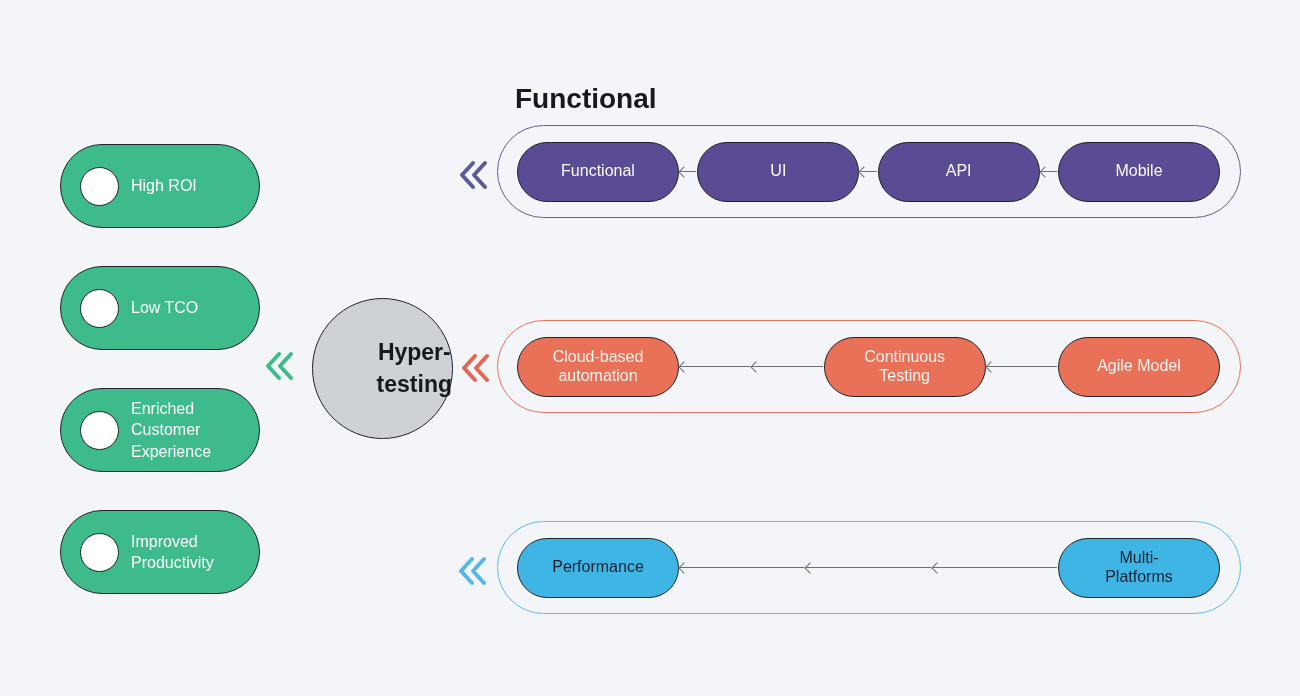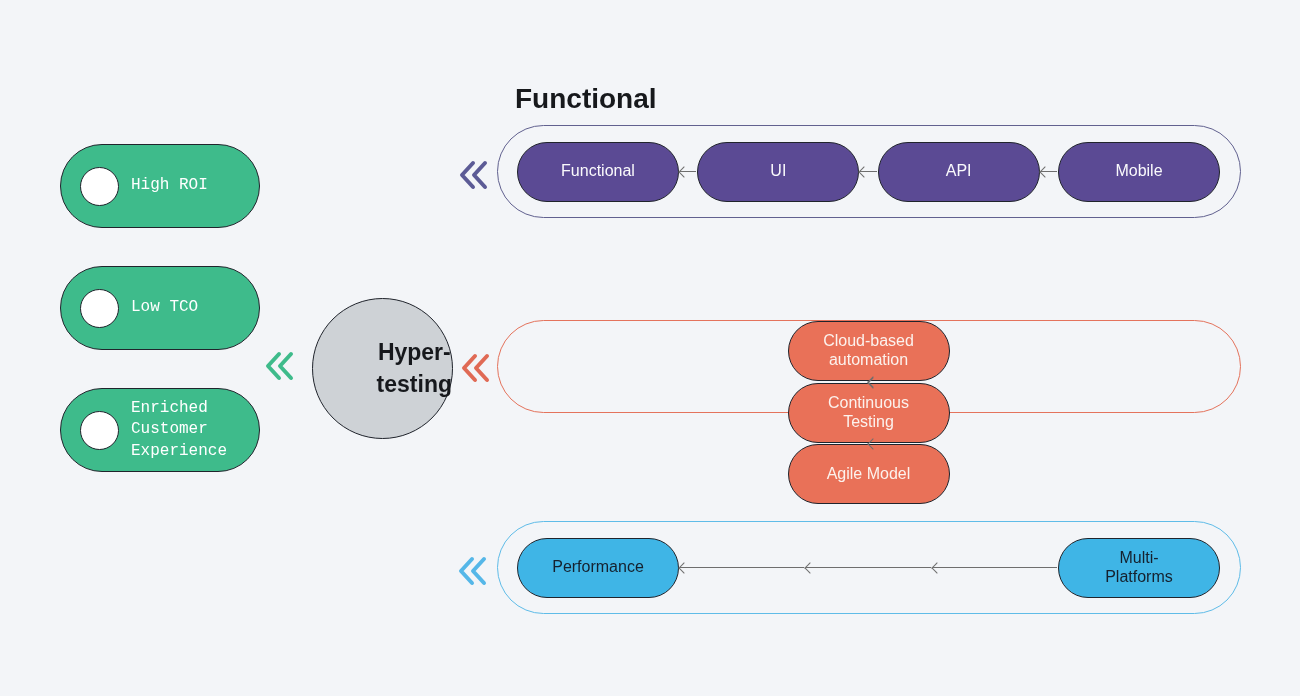--- a/index.html
+++ b/index.html
@@ -33,21 +33,20 @@
     flex: 0 0 auto;
     background: #FFFFFF;
     border: 1.6px solid #20242C;
     border-radius: 50%;
   }
   .benefit-label {
     color: #FFFFFF;
     font-size: 16px;
     line-height: 1.32;
     white-space: pre-line;
-    font-family: Liberation Mono, monospace;
   }
 
   
   .hub {
     position: absolute;
     left: 312px;
     top: 298px;
     width: 141px;
     height: 141px;
     background: #CED2D6;
@@ -88,21 +87,21 @@
     left: 497px;
     width: 744px;
     height: 93px;
     border-radius: 47px;
     box-sizing: border-box;
     display: flex;
     align-items: center;
     padding: 0 20px 0 19px;
   }
   .row-functional    { top: 125px; border: 1px solid #61618F; }
-  .row-tools         { top: 320px; border: 1px solid #E4735C; flex-direction: column; }
+  .row-tools         { top: 320px; border: 1px solid #E4735C; }
   .row-nonfunctional { top: 521px; border: 1px solid #5FBCE8; }
 
   .node-pill {
     width: 162px;
     height: 60px;
     flex: 0 0 auto;
     border: 1.6px solid #20242C;
     border-radius: 30px;
     box-sizing: border-box;
     display: flex;
@@ -148,20 +147,25 @@
   <div class="benefit-pill" style="top:266px">
     <span class="benefit-dot"></span>
     <span class="benefit-label">Low TCO</span>
   </div>
   <div class="benefit-pill" style="top:388px">
     <span class="benefit-dot"></span>
     <span class="benefit-label">Enriched
 Customer
 Experience</span>
   </div>
+  <div class="benefit-pill" style="top:510px">
+    <span class="benefit-dot"></span>
+    <span class="benefit-label">Improved
+Productivity</span>
+  </div>
 
   <svg class="chev chev-green" style="left:264px;top:350px" width="31" height="32" viewBox="0 0 31 32">
     <path d="M15 4 L4 16 L15 28"></path>
     <path d="M27 4 L16 16 L27 28"></path>
   </svg>
 
   <div class="hub">
     <span class="hub-label">Hyper-
 testing</span>
   </div>

